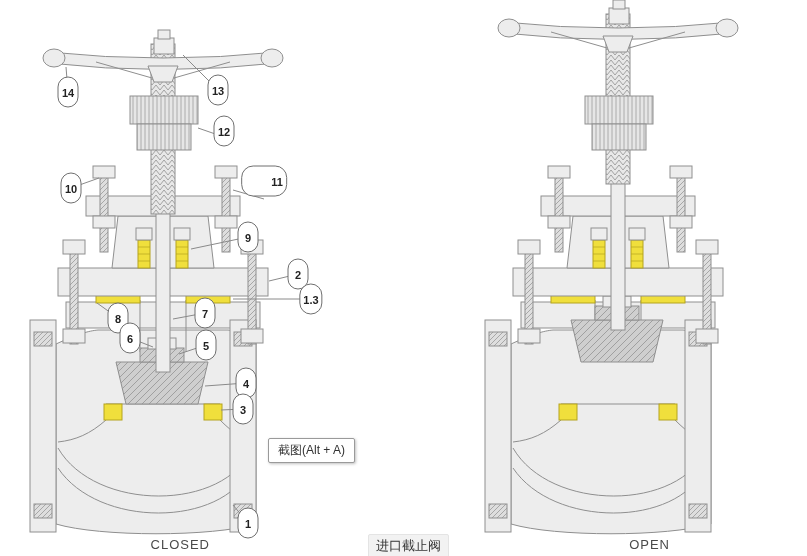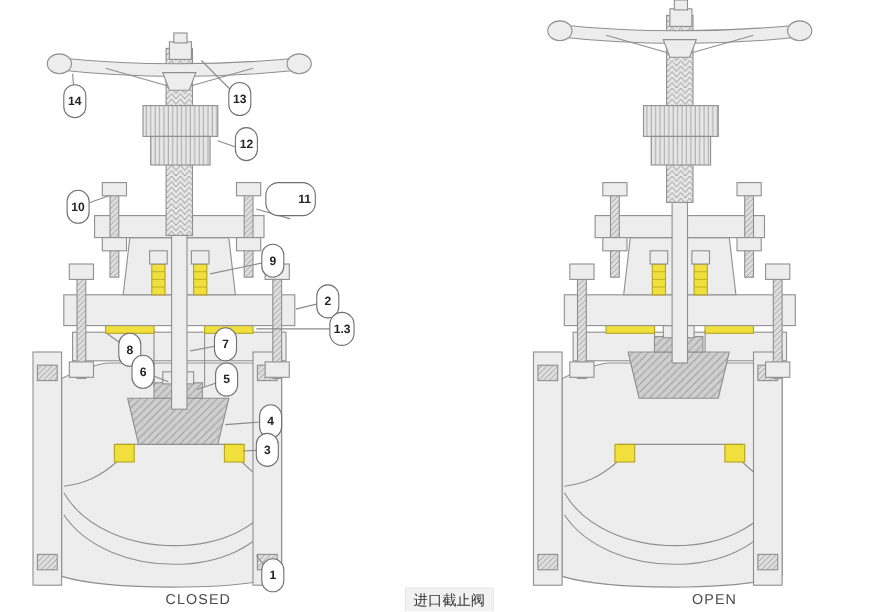--- a/index.html
+++ b/index.html
@@ -209,14 +209,15 @@
       <div class="balloon" style="left: 118px; top: 318px;">8</div>
       <div class="balloon" style="left: 205px; top: 313px;">7</div>
       <div class="balloon" style="left: 130px; top: 338px;">6</div>
       <div class="balloon" style="left: 206px; top: 345px;">5</div>
       <div class="balloon" style="left: 246px; top: 383px;">4</div>
       <div class="balloon" style="left: 243px; top: 409px;">3</div>
       <div class="balloon" style="left: 248px; top: 523px;">1</div>
     </div>
   <div class="view-label" style="left:110px">CLOSED</div>
   <div class="view-label" style="left:570px">OPEN</div>
+  <div class="tooltip">截图(Alt + A)</div>
   <div class="caption">进口截止阀</div>
 </div>
 
 </body></html>

